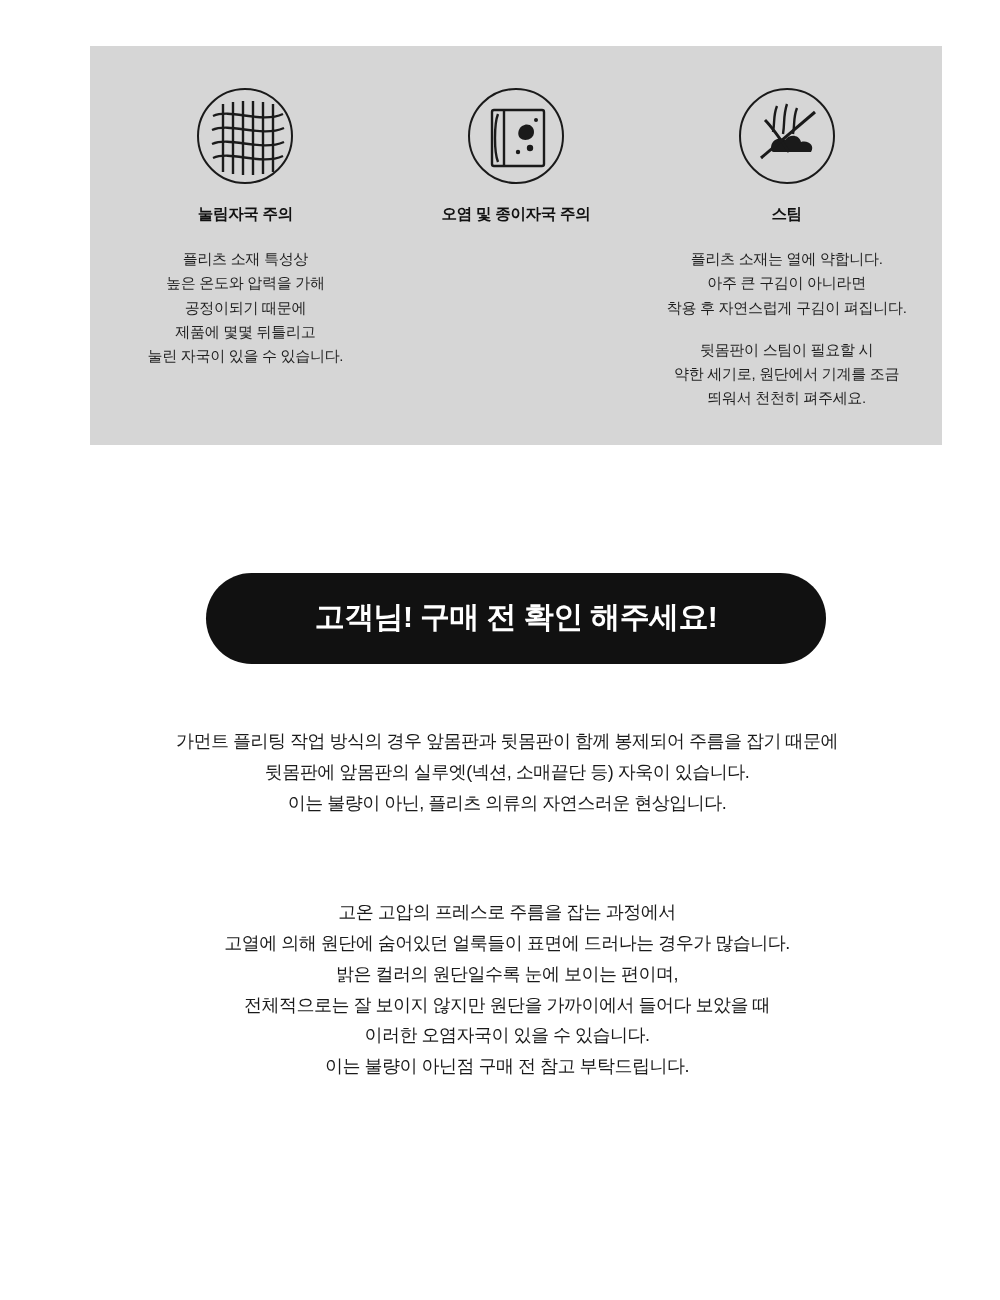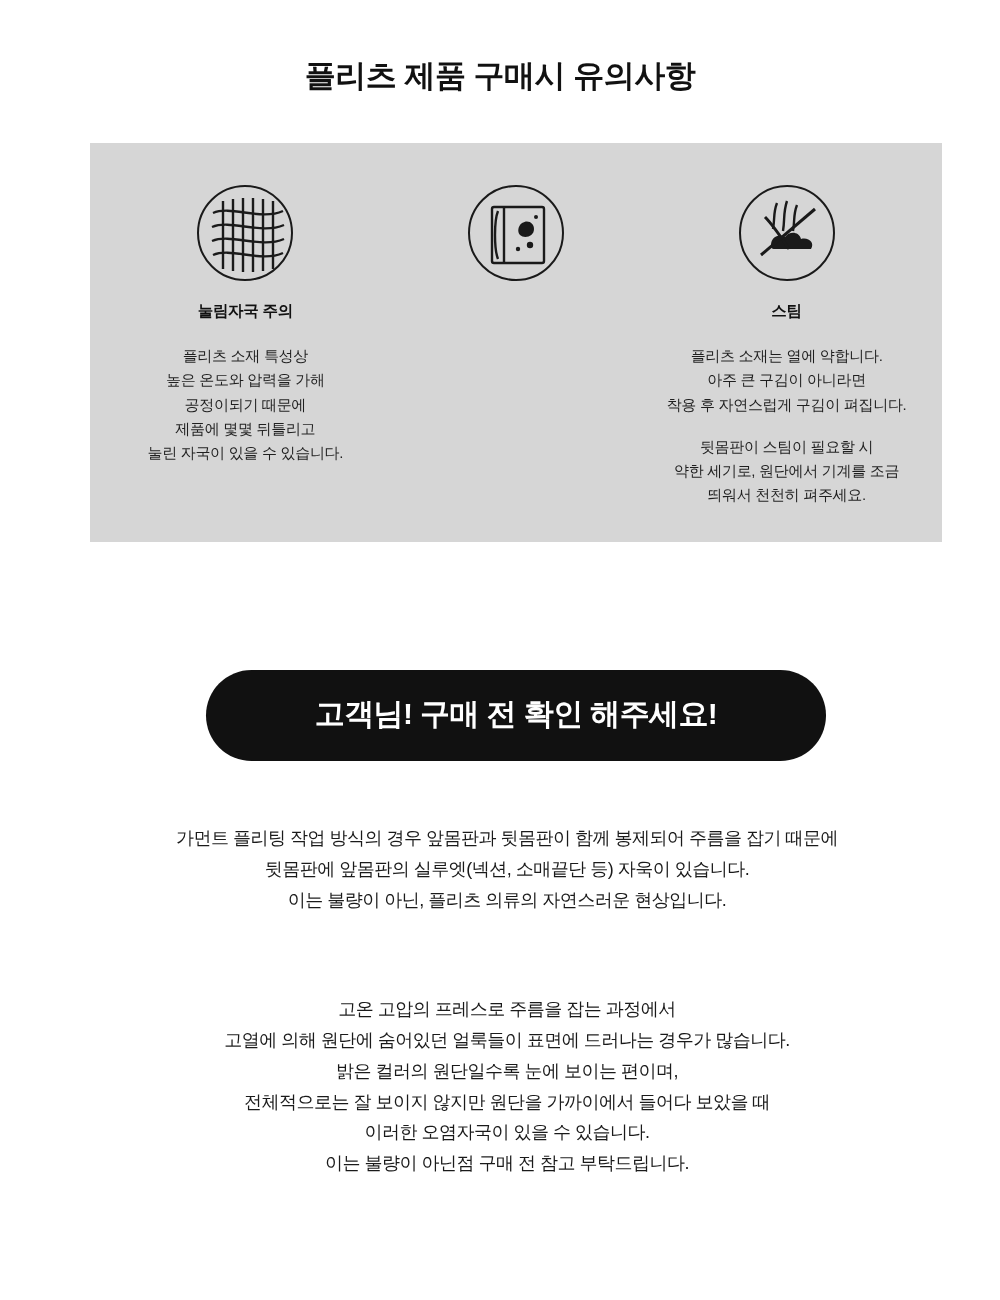--- a/index.html
+++ b/index.html
@@ -26,21 +26,21 @@
     padding-top: 55px;
     color: #111;
   }
 
   
   .grey-panel {
     margin: 46px 58px 0 90px;
     background: #d6d6d6;
     padding: 42px 20px 34px 20px;
     display: flex;
-    justify-content: flex-start;
+    justify-content: center;
     align-items: flex-start;
   }
   .care-col {
     width: 33.33%;
     text-align: center;
     padding: 0 8px;
   }
   .icon-circle {
     width: 96px;
     height: 96px;
@@ -105,21 +105,20 @@
     margin-left: 14px;
   }
   .para.b1 { margin-top: 62px; }
   .para.b2 { margin-top: 78px; }
 </style>
 </head>
 <body>
 
 <div class="page">
 
-  <h1 class="main-title">플리츠 제품 구매시 유의사항</h1>
 
   <section class="grey-panel">
 
     <div class="care-col">
       <div class="icon-circle">
         <div class="ic-grid">
           <svg width="96" height="96" viewBox="0 0 96 96">
             <g stroke="#1a1a1a" stroke-width="2.4" fill="none">
               <line x1="24" y1="14" x2="24" y2="82"></line>
               <line x1="34" y1="12" x2="34" y2="84"></line>
@@ -152,20 +151,21 @@
               <path d="M34 20 L34 76"></path>
               <path d="M28 24 C24 34, 24 62, 28 72"></path>
               <path d="M52 36 C58 32, 64 36, 64 42 C64 50, 54 52, 50 48 C47 45, 48 39, 52 36 Z" fill="#1a1a1a" stroke="none"></path>
               <circle cx="60" cy="58" r="3.2" fill="#1a1a1a" stroke="none"></circle>
               <circle cx="48" cy="62" r="2.2" fill="#1a1a1a" stroke="none"></circle>
               <circle cx="66" cy="30" r="2" fill="#1a1a1a" stroke="none"></circle>
             </g>
           </svg>
         </div>
       </div>
+      <div class="care-heading">오염 및 종이자국 주의</div>
     </div>
 
     <div class="care-col">
       <div class="icon-circle">
         <div class="ic-steam">
           <svg width="96" height="96" viewBox="0 0 96 96">
             <g stroke="#1a1a1a" stroke-width="2.4" fill="none">
               <path d="M36 16 C32 26, 34 32, 32 42"></path>
               <path d="M46 14 C42 26, 44 32, 42 44"></path>
               <path d="M56 18 C52 28, 54 34, 52 44"></path>

